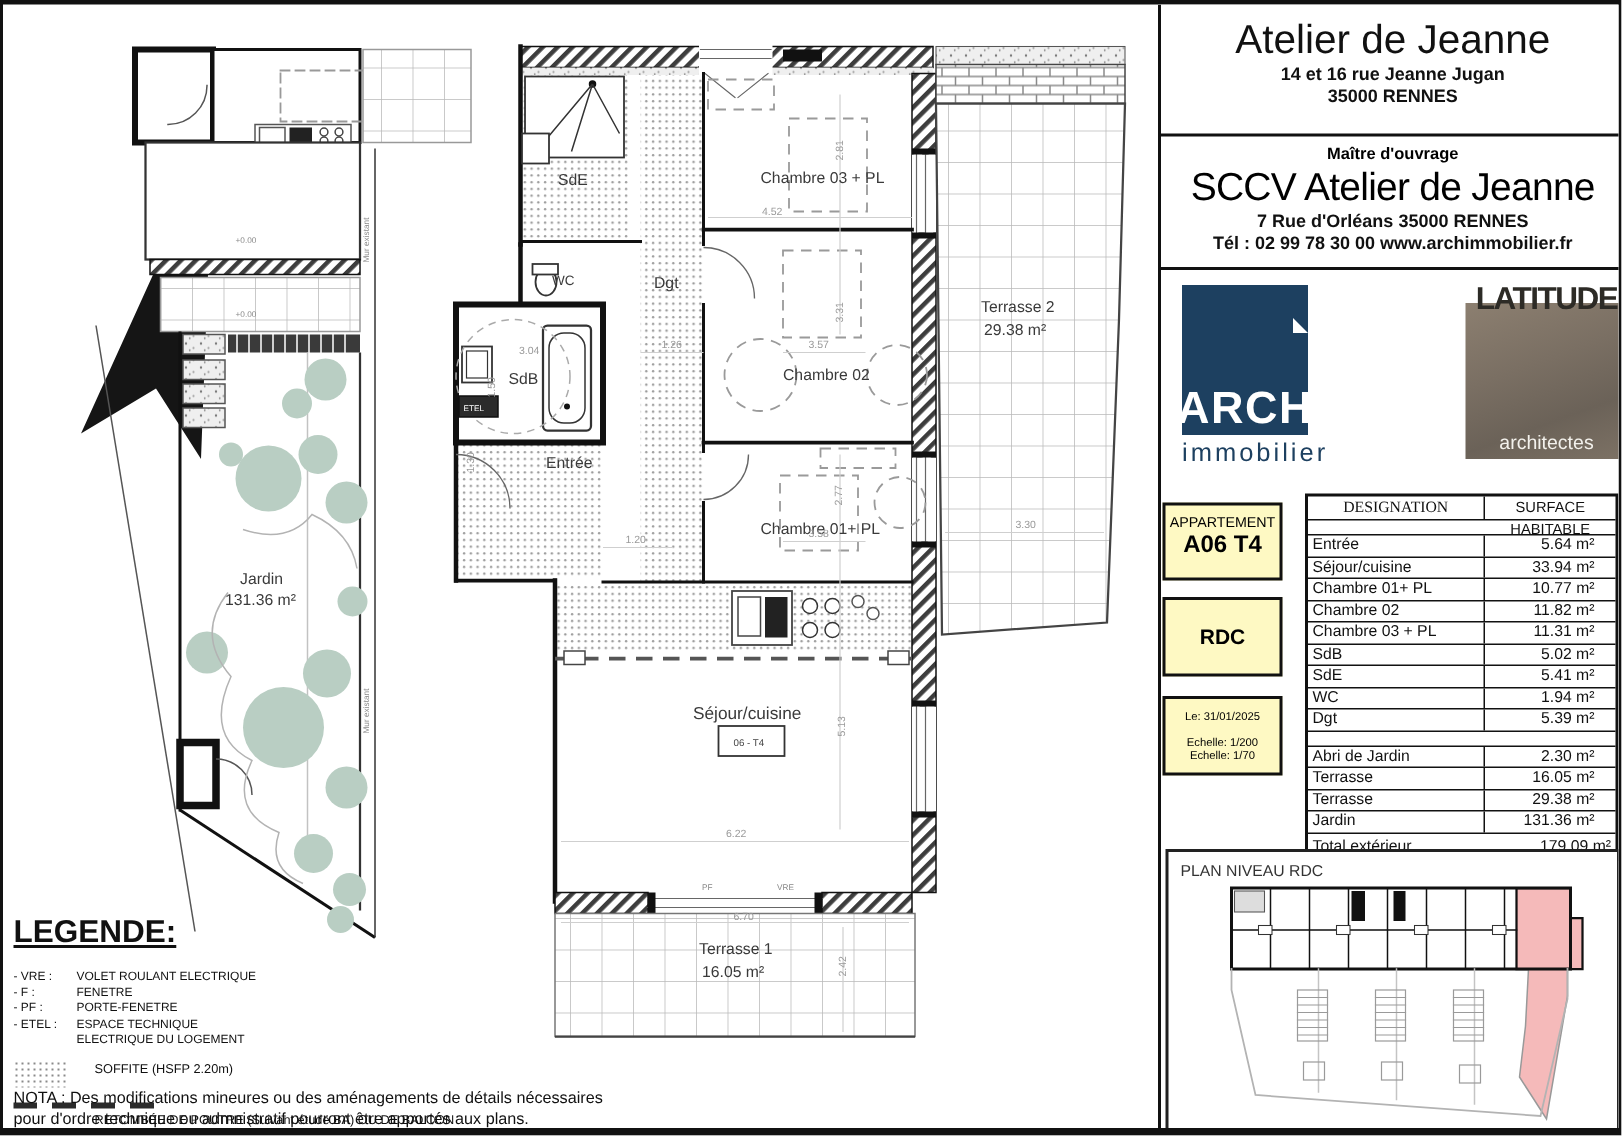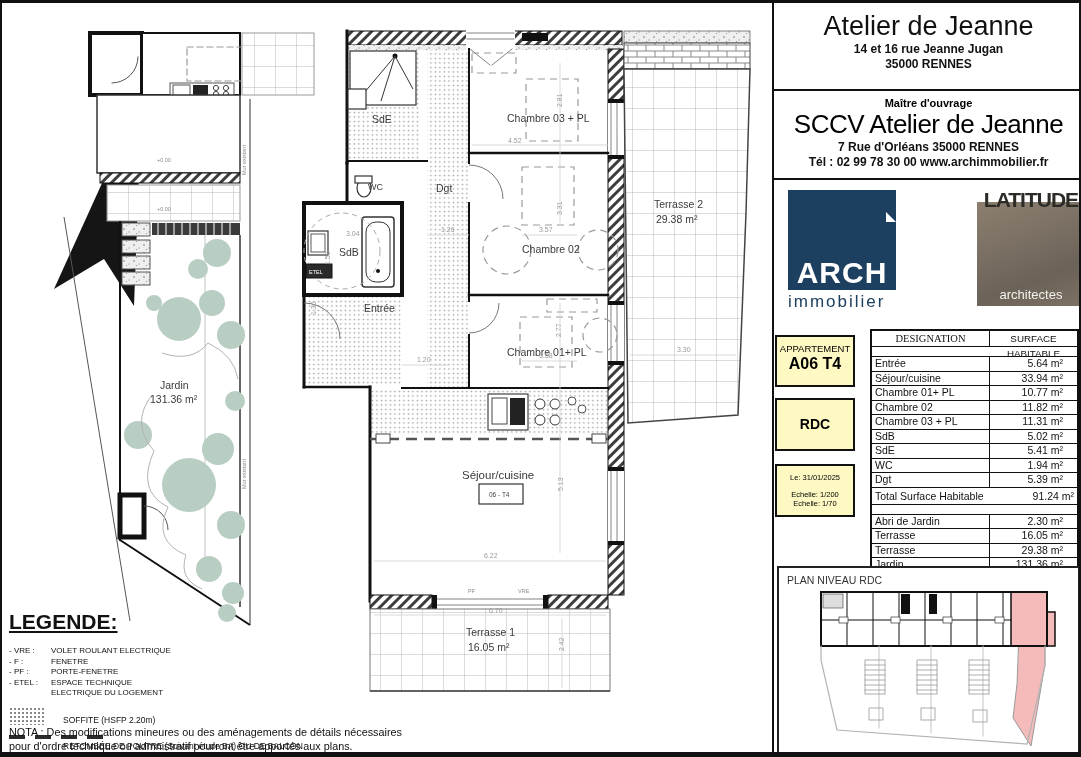--- a/index.html
+++ b/index.html
@@ -9,21 +9,21 @@
   #panel{position:absolute;left:770px;top:0;width:311px;height:757px;border-left:2px solid #111;box-sizing:border-box;background:#fff;}
   .sec{box-sizing:border-box;width:100%;text-align:center;border-bottom:2px solid #111;}
   #sec1{height:88px;padding-top:8px;}
   #sec1 .big{font-size:27px;color:#111;letter-spacing:0;}
   .addr{font-size:12px;font-weight:bold;color:#111;line-height:15px;}
   #sec2{height:89px;padding-top:6px;}
   #sec2 .small-h{font-size:11px;font-weight:bold;}
   #sec2 .big2{font-size:26px;letter-spacing:-0.5px;}
   #sec3{height:141px;border-bottom:none;position:relative;}
   .arch-logo{position:absolute;left:14px;top:10px;width:96px;text-align:center;}
-  .arch-sq{width:108px;height:100px;background:#1d4060;position:relative;display:flex;align-items:flex-end;justify-content:center;}
+  .arch-sq{width:84px;height:100px;background:#1d4060;position:relative;display:flex;align-items:flex-end;justify-content:center;}
   .arch-sq span{color:#fff;font-size:30px;font-weight:bold;letter-spacing:1px;line-height:34px;}
   .arch-notch{position:absolute;right:0;top:22px;width:0;height:0;border-left:10px solid transparent;border-bottom:10px solid #fff;transform:scaleX(-1);}
   .arch-sub{color:#1d4060;font-size:17px;letter-spacing:2px;margin-top:2px;}
   .lat-logo{position:absolute;right:14px;top:8px;width:92px;height:118px;}
   .lat-body{position:absolute;left:0;top:14px;width:108px;height:104px;background:linear-gradient(160deg,#8c7f70 0%,#7a6f63 40%,#6b6258 70%,#7d7265 100%);}
   .lat-title{position:absolute;left:0;top:0;width:108px;text-align:center;font-size:21px;font-weight:bold;color:#2d2b26;letter-spacing:-1px;font-stretch:condensed;}
   .lat-sub{position:absolute;left:0;bottom:4px;width:108px;text-align:center;font-size:13px;color:#f3f1ec;}
   
   .sbox{position:absolute;border:2px solid #111;box-sizing:border-box;text-align:center;background:#fef9c3;}
   #boxA{left:773px;top:332px;width:80px;height:52px;padding-top:6px;}
@@ -44,21 +44,21 @@
   .st-total .c1{width:130px;padding-left:3px;}
   .st-total .c2{flex:1;text-align:right;padding-right:3px;}
   .st-row:last-child,.st-total:last-child{border-bottom:none;}
   
   #keyplan{position:absolute;left:775px;top:563px;width:303px;height:188px;border:2px solid #222;box-sizing:border-box;background:#fff;}
   
   #legend{position:absolute;left:7px;top:607px;width:360px;color:#111;}
   #legend h2{font-size:21px;margin:0 0 12px 0;text-decoration:underline;font-weight:bold;}
   .lg-row{display:flex;font-size:8px;line-height:10.5px;}
   .lg-key{width:42px;flex:none;}
-  .lg-swatch-row{display:flex;align-items:flex-end;margin-top:8px;}
+  .lg-swatch-row{display:flex;align-items:flex-start;margin-top:8px;}
   #soffite-swatch{width:36px;height:18px;background-image:radial-gradient(#8a8a8a 0.9px,transparent 1px);background-size:4px 4px;}
   .lg-swatch-row .lbl{font-size:8.5px;margin-left:18px;}
   .dashline{width:100px;height:4px;background:repeating-linear-gradient(90deg,#2b2b2b 0 16px,transparent 16px 26px);}
   #beam-wrap{position:relative;margin-top:10px;height:40px;}
   #beam-wrap .d1{position:absolute;left:0;top:0;}
   #beam-wrap .d2{position:absolute;left:0;top:22px;}
   #beam-wrap .lbl{position:absolute;left:54px;top:6px;font-size:8.5px;width:320px;}
   #nota{position:absolute;left:7px;top:723px;font-size:10.8px;line-height:13.5px;color:#111;width:420px;}
   
   text{font-family:"Liberation Sans",sans-serif;}
@@ -433,24 +433,20 @@
         <span class="c2">5.41 m²</span>
       </div>
     <div class="st-row">
         <span class="c1">WC</span>
         <span class="c2">1.94 m²</span>
       </div>
     <div class="st-row">
         <span class="c1">Dgt</span>
         <span class="c2">5.39 m²</span>
       </div>
-    <div class="st-total">
-        <span class="c1">Total Surface Habitable</span>
-        <span class="c2">91.24 m²</span>
-      </div>
     <div class="st-gap"></div>
     <div class="st-row">
         <span class="c1">Abri de Jardin</span>
         <span class="c2">2.30 m²</span>
       </div>
     <div class="st-row">
         <span class="c1">Terrasse</span>
         <span class="c2">16.05 m²</span>
       </div>
     <div class="st-row">

